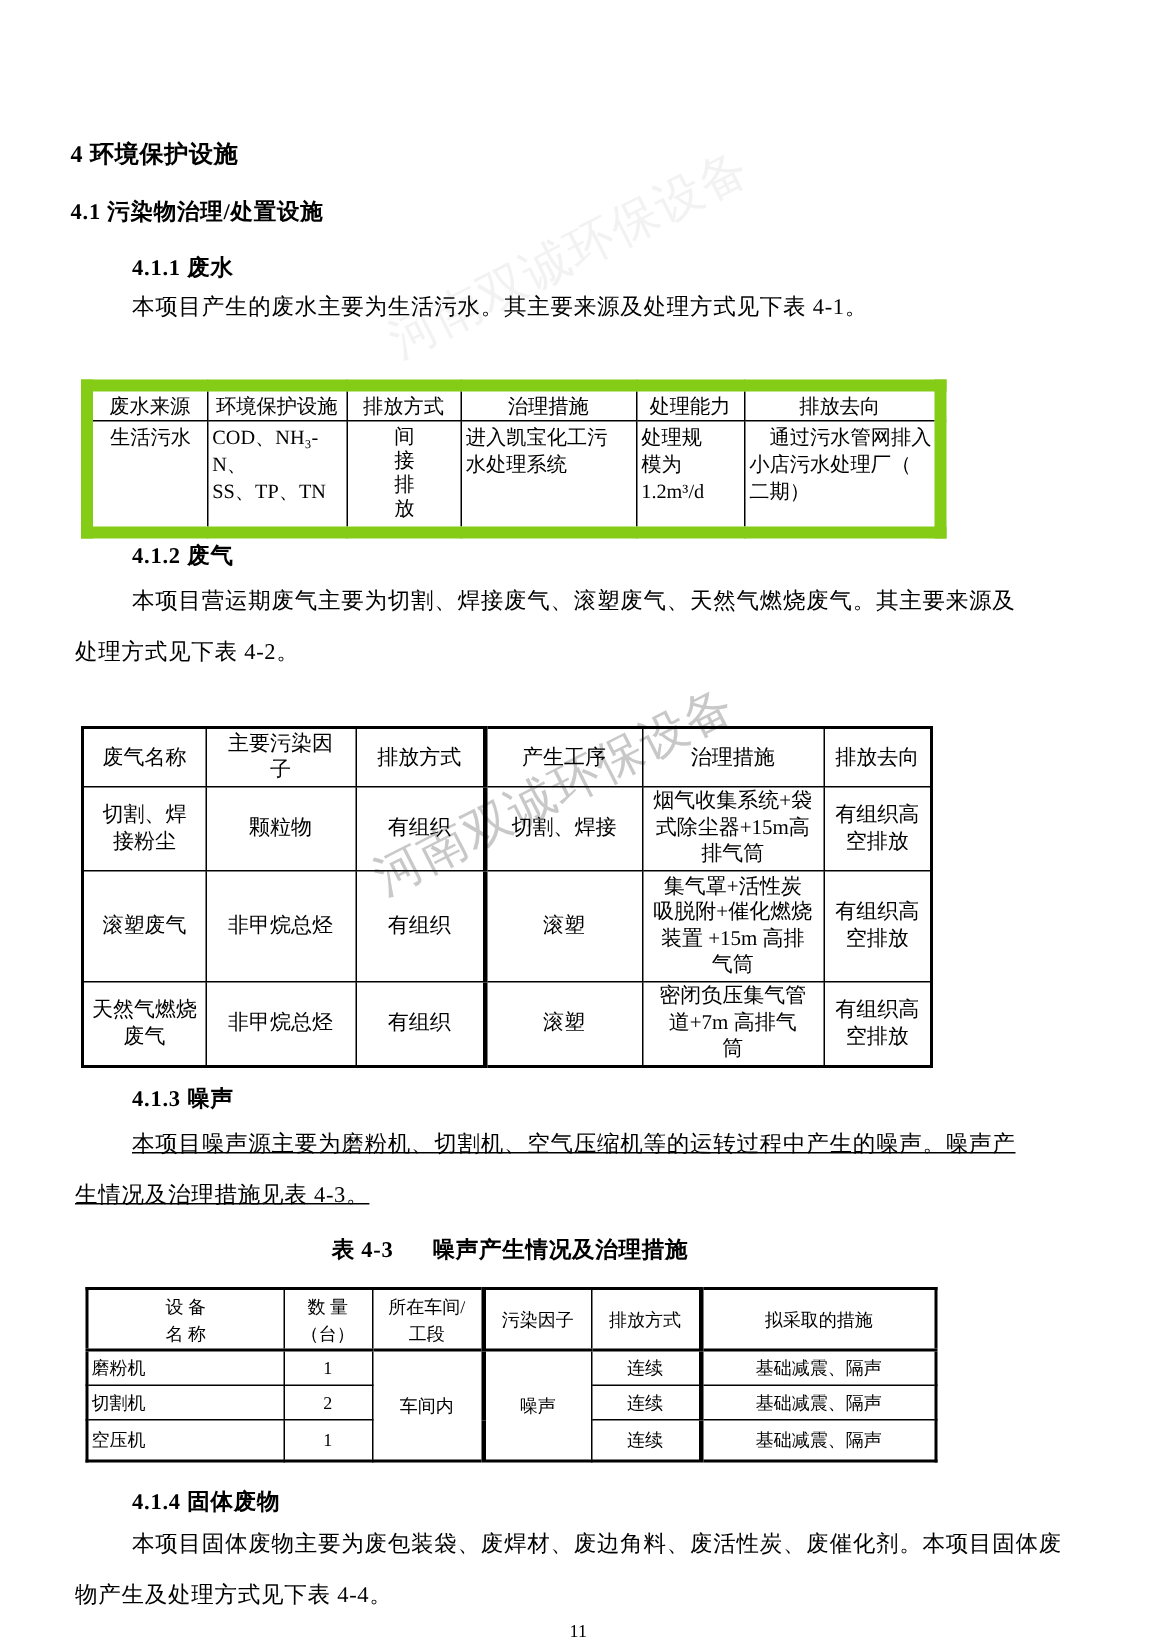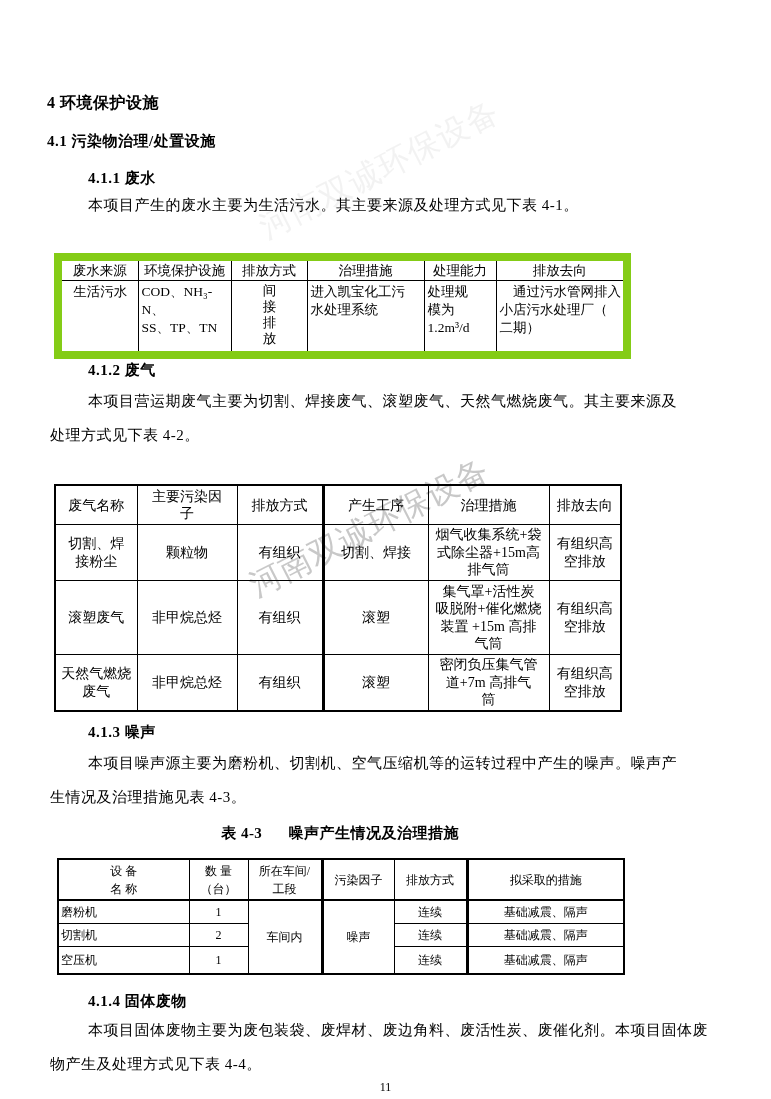--- a/index.html
+++ b/index.html
@@ -171,21 +171,21 @@
       <td>密闭负压集气管
 道+7m 高排气
 筒</td>
       <td>有组织高
 空排放</td>
     </tr>
   </tbody>
     </table>
 
   <div class="abs h-sub" style="left:88px;top:723px;">4.1.3 噪声</div>
-  <div class="abs para" style="left:50px;top:746px;">本项目噪声源主要为磨粉机、切割机、空气压缩机等的运转过程中产生的噪声。噪声产
+  <div class="abs para" style="left:50px;top:746px;text-decoration:underline;">本项目噪声源主要为磨粉机、切割机、空气压缩机等的运转过程中产生的噪声。噪声产
 生情况及治理措施见表 4-3。</div>
 
   <div class="abs tbl-title" style="left:57px;top:824px;width:566px;">
     <span>表 4-3</span><span class="tgap">噪声产生情况及治理措施</span>
   </div>
 
   <table class="t3">
     <colgroup>
       <col style="width:131px">
         <col style="width:59px">

